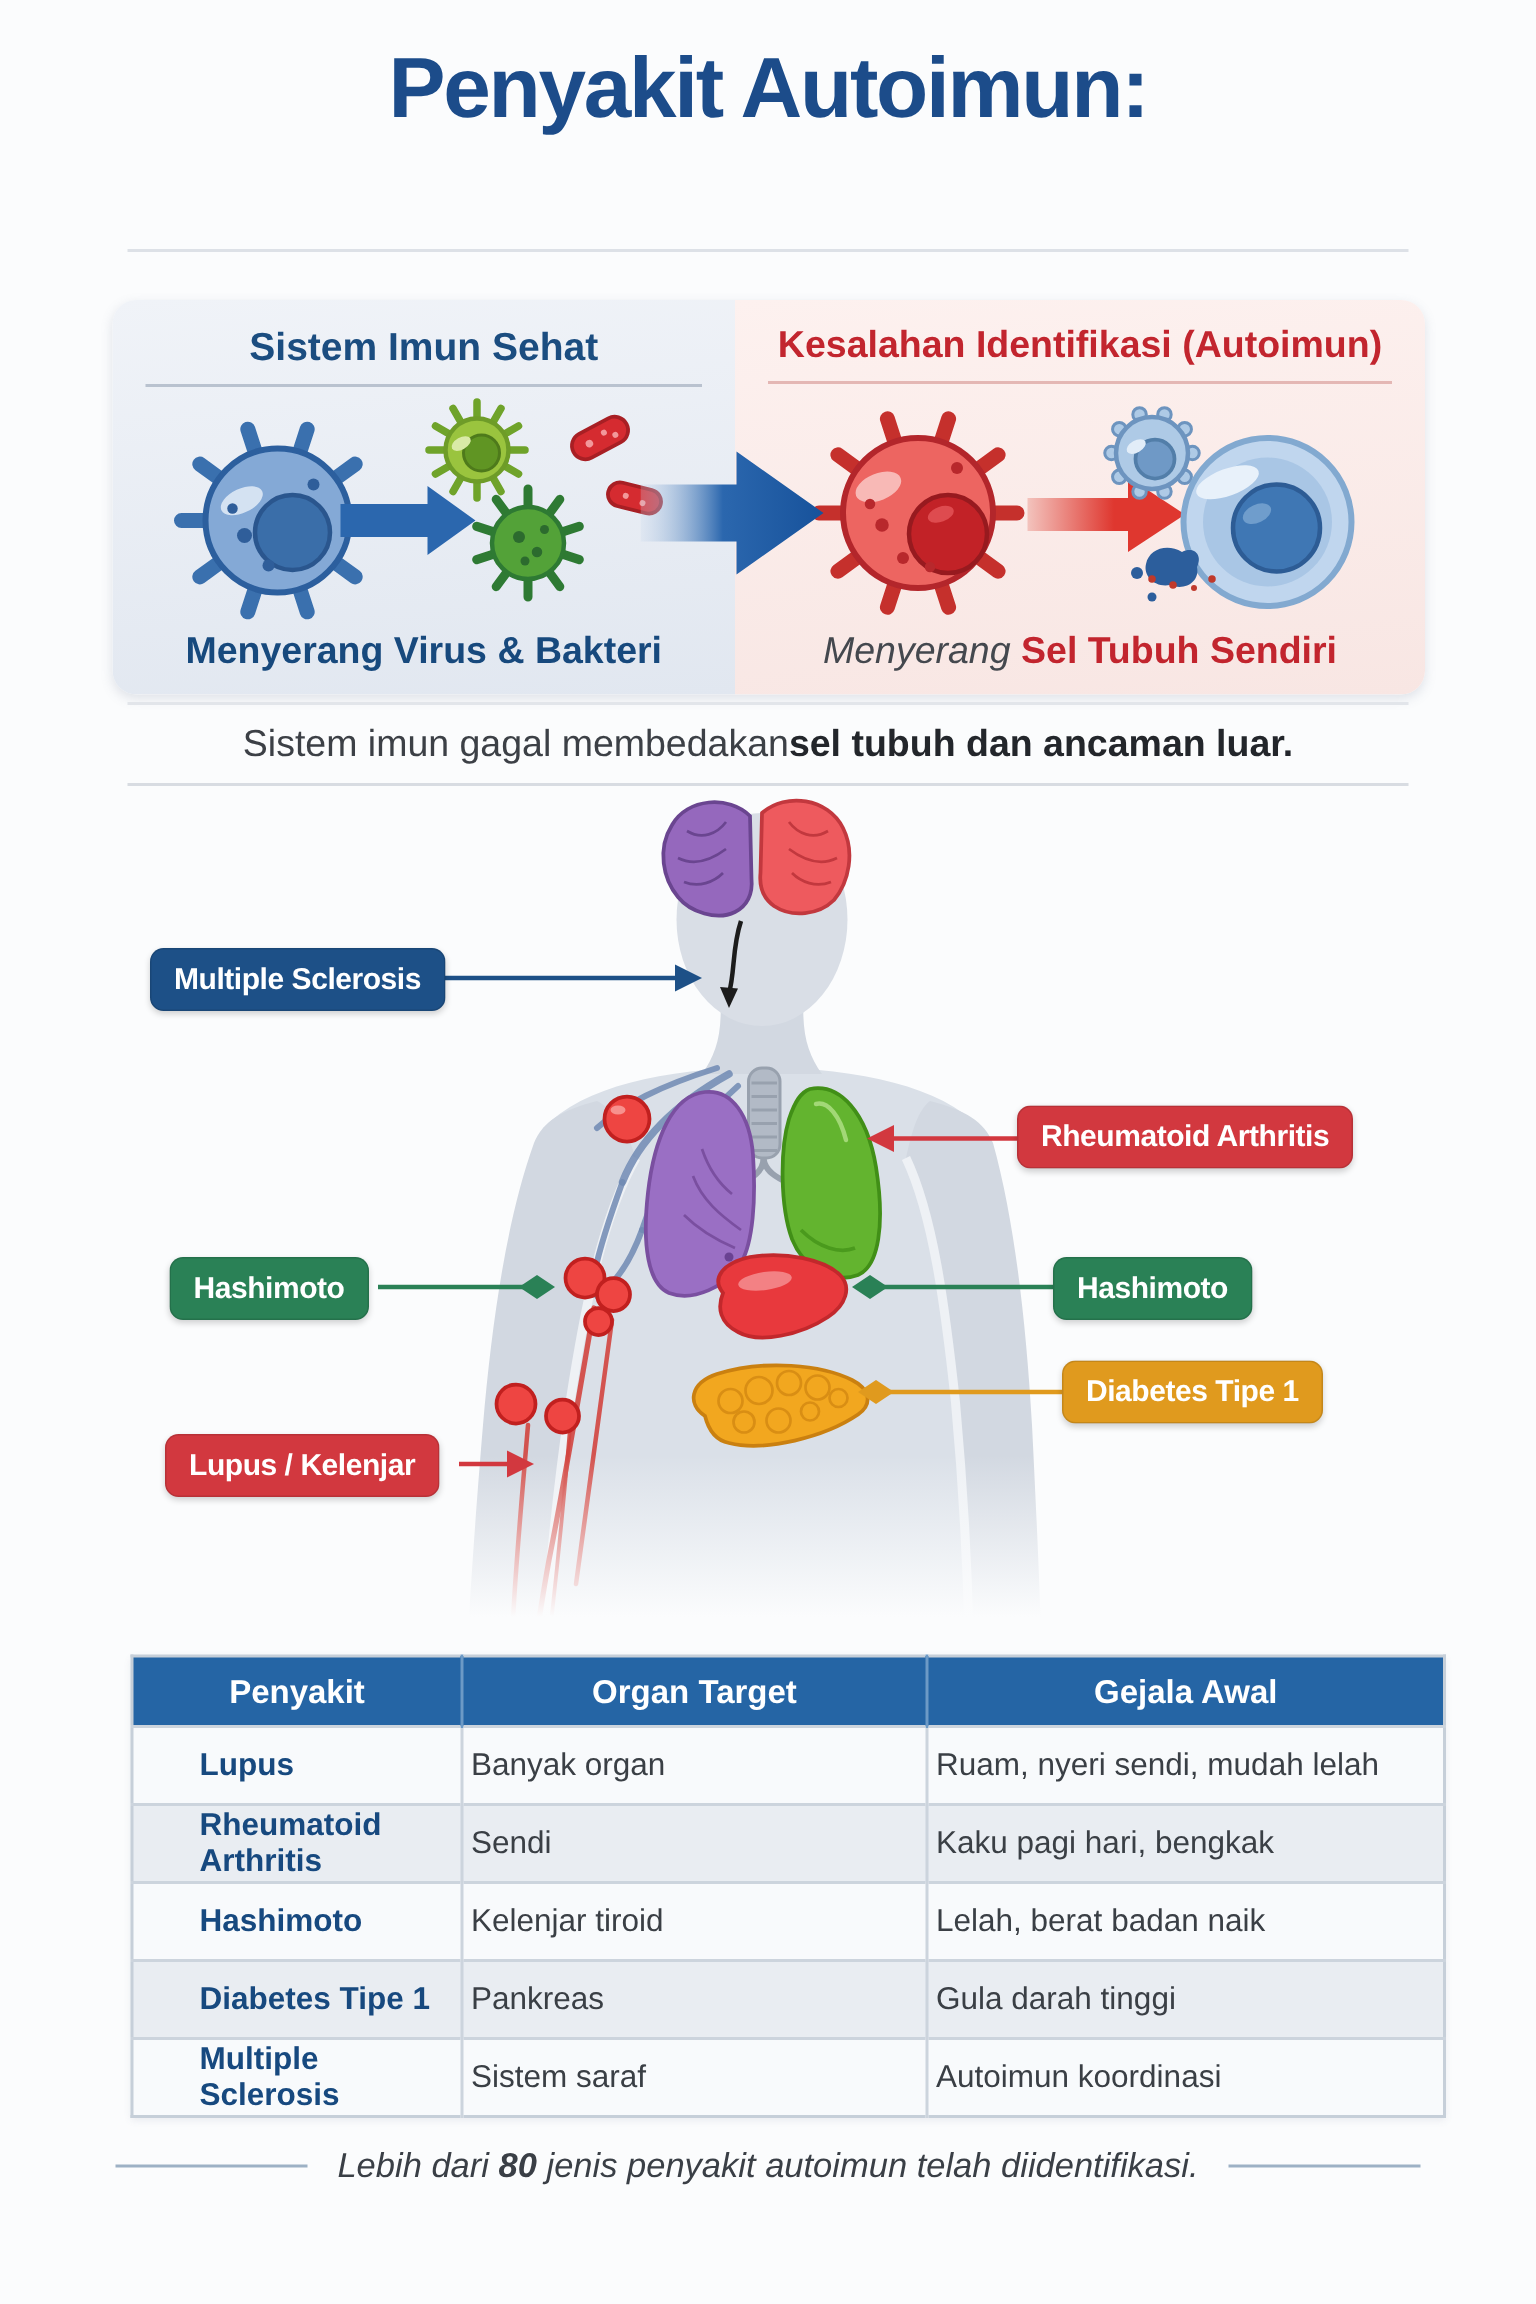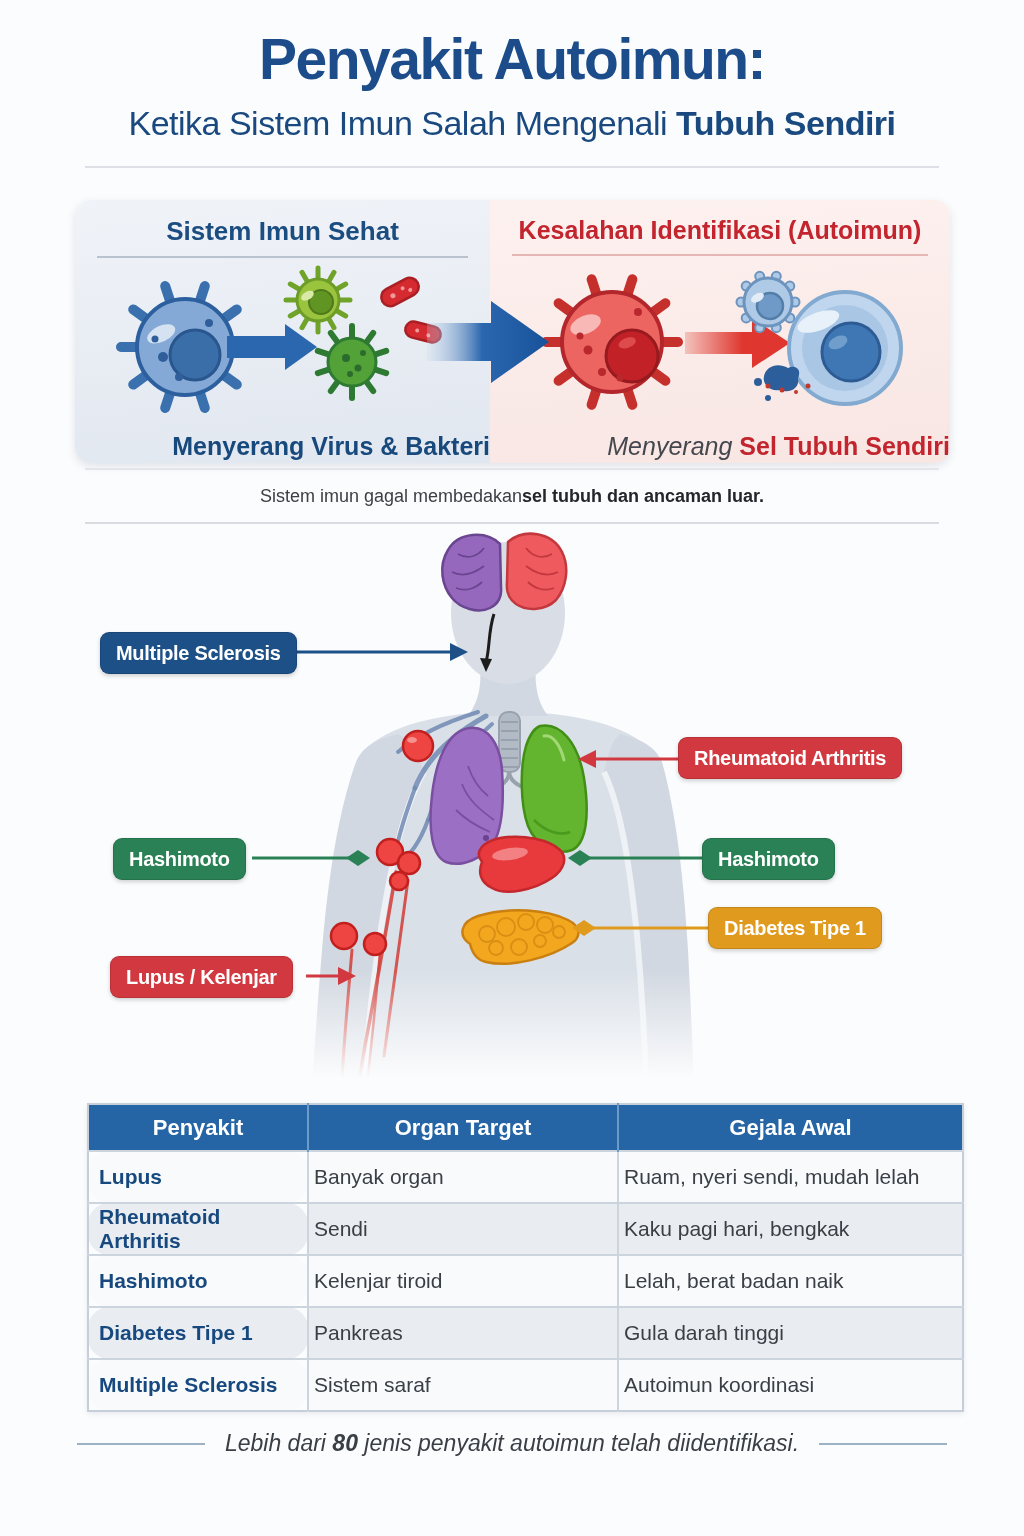--- a/index.html
+++ b/index.html
@@ -18,31 +18,31 @@
   .compare-card{position:absolute;left:75px;top:200px;width:875px;height:263px;border-radius:16px;
                 overflow:hidden;display:flex;box-shadow:0 3px 8px rgba(100,110,140,.18);}
   .panel{position:relative;height:100%;}
   .panel.healthy{width:415px;background:linear-gradient(175deg,#f0f3f8,#e1e7f0);}
   .panel.autoimmune{width:460px;background:linear-gradient(175deg,#fdf1ef,#f8e6e3);}
   .panel-title{position:absolute;top:16px;left:22px;right:22px;text-align:center;
                font-weight:700;padding-bottom:9px;}
   .healthy .panel-title{color:#1b4d80;font-size:26px;border-bottom:2px solid #b9c2cf;}
   .autoimmune .panel-title{color:#c2252e;font-size:25px;border-bottom:2px solid #e4b7b4;}
   .panel-art{position:absolute;inset:0;}
-  .panel-caption{position:absolute;bottom:2px;left:0;width:100%;text-align:right;font-size:25px;}
+  .panel-caption{position:absolute;bottom:14px;left:0;width:100%;text-align:center;font-size:25px;}
   .healthy .panel-caption{color:#17497d;font-weight:700;}
   .pc-normal{color:#44484e;font-style:italic;}
   .pc-em{color:#c2252e;font-weight:700;}
   .big-arrow{position:absolute;left:352px;top:95px;width:124px;height:94px;}
 
   
   .statement-band{position:absolute;top:468px;left:85px;width:854px;height:52px;
                   border-top:2px solid #e2e5ea;border-bottom:2px solid #d8dce2;
                   display:flex;align-items:center;justify-content:center;
-                  font-size:18px;color:#3c4046;}
+                  font-size:25px;color:#3c4046;}
   .statement-band .st-em{font-weight:700;color:#23262b;}
 
   
   .body-map{position:absolute;left:0;top:520px;width:1024px;height:570px;}
   .bm-svg{position:absolute;inset:0;}
   .bm-label{position:absolute;color:#fff;font-weight:700;font-size:20px;line-height:24px;
             padding:8px 15px;border-radius:9px;white-space:nowrap;letter-spacing:-0.3px;
             box-shadow:0 2px 4px rgba(0,0,0,.18);border:1px solid rgba(0,0,0,.12);}
   .lbl-ms{left:100px;top:112px;}
   .lbl-ra{left:678px;top:217px;}
@@ -56,37 +56,36 @@
               table-layout:fixed;font-size:21px;border:2px solid #c6cfd9;
               box-shadow:0 2px 5px rgba(100,110,140,.12);margin-left:12px;}
   .info-table th{background:#2565a5;color:#fff;font-size:22px;font-weight:700;height:43px;
                  text-align:center;border-right:2px solid #6d9ac6;}
   .info-table th:last-child{border-right:none;}
   .info-table td{height:48px;vertical-align:middle;border-top:2px solid #ccd4dd;
                  border-right:2px solid #ccd4dd;}
   .info-table td:last-child{border-right:none;}
   .info-table tbody tr:nth-child(odd){background:#f8fafc;}
   .info-table tbody tr:nth-child(even){background:#e9edf2;}
-  .info-table td.c1{font-weight:700;color:#17497f;padding-left:10px;border-radius:21px;}
+  .info-table td.c1{font-weight:700;color:#17497f;padding-left:44px;}
   .info-table td.c2,.info-table td.c3{color:#3a3f45;padding-left:5px;}
 
   
   .footer{position:absolute;top:1430px;left:0;width:100%;display:flex;align-items:center;
           justify-content:center;gap:20px;}
   .footer-line{width:128px;height:2px;background:#9db1c5;}
   .footer-text{font-size:23px;font-style:italic;color:#3a3f46;}
   .footer-text .ft-em{font-weight:700;}
 </style>
 </head>
 <body>
 
 <div class="canvas">
 
   <div class="title">Penyakit Autoimun:</div>
-  <div class="subtitle"><span>Ketika Sistem Imun Salah Mengenali </span><span class="sub-em">Tubuh Sendiri</span></div>
   <div class="header-divider"></div>
 
   <div class="compare-card">
     <div class="panel healthy">
       <svg class="panel-art" viewBox="0 0 415 263">
 
         <g transform="translate(110,147)">
           <path d="M46 0L64 0M37.2 27L51.8 37.6M14.2 43.7L19.8 60.9M-14.2 43.7L-19.8 60.9M-37.2 27L-51.8 37.6M-46 0L-64 0M-37.2 -27L-51.8 -37.6M-14.2 -43.7L-19.8 -60.9M14.2 -43.7L19.8 -60.9M37.2 -27L51.8 -37.6" stroke="#3a70ae" stroke-width="10" stroke-linecap="round"></path>
           <circle r="48" fill="#84a9d6" stroke="#2c5f9e" stroke-width="4"></circle>
           <ellipse cx="-16" cy="-22" rx="15" ry="8" fill="#d4e2f2" transform="rotate(-25)"></ellipse>

